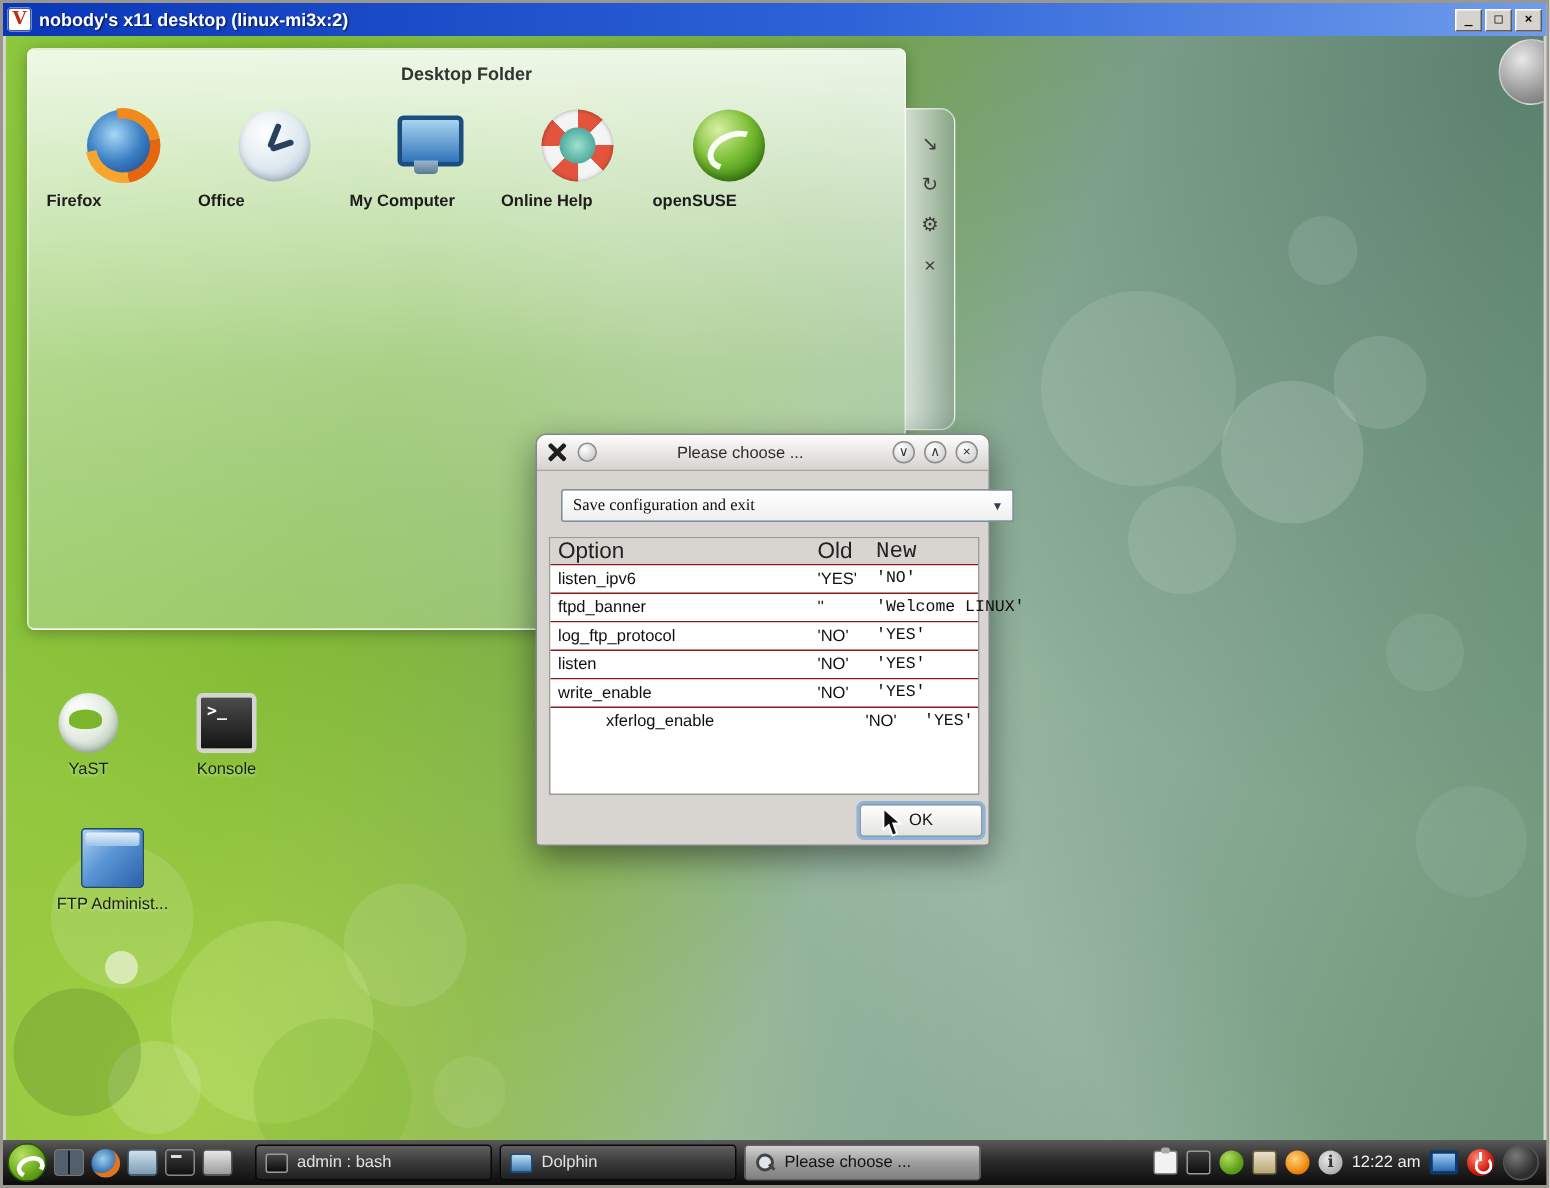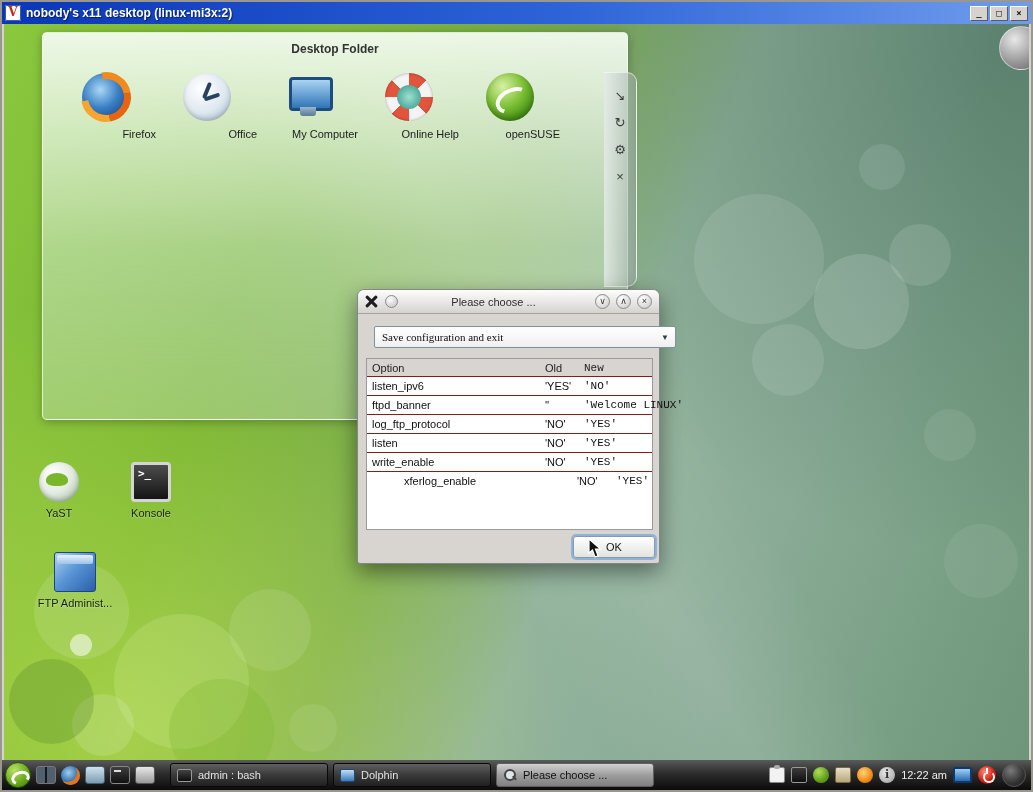--- a/index.html
+++ b/index.html
@@ -28,24 +28,24 @@
   .bokeh { position:absolute; border-radius:50%; pointer-events:none; }
 
   
   .cashew-top { position:absolute; right:-14px; top:2px; width:44px; height:44px; border-radius:50%;
     background:radial-gradient(circle at 35% 30%,#e8e8e8,#9a9a9a 55%,#606060); border:1px solid rgba(255,255,255,.5); }
 
   
   .folder { position:absolute; left:14px; top:8px; width:586px; height:388px; border-radius:5px;
     border:1px solid rgba(255,255,255,.7);
     background:linear-gradient(to bottom, rgba(243,251,240,.95), rgba(213,234,207,.55) 55%, rgba(201,227,196,.38));
-    box-shadow:0 2px 10px rgba(0,0,0,.28);margin-left:24px; }
+    box-shadow:0 2px 10px rgba(0,0,0,.28); }
   .folder-title { text-align:center; padding-top:9px; font-size:12px; font-weight:bold; color:#333; }
   .ficons { display:flex; padding:17px 0 0 12px; }
-  .ficon { width:101px; text-align:right; cursor:pointer; }
+  .ficon { width:101px; text-align:left; cursor:pointer;font-weight:bold; }
   .icn { width:48px; height:48px; margin:0 auto; position:relative; }
   .flabel { margin-top:7px; font-size:11px; color:#1c1c1c; }
 
   .i-firefox { border-radius:50%; background:radial-gradient(circle at 38% 35%,#a8d8f5,#3b7fc4 42%,#1c4c8c 75%); }
   .i-firefox:before { content:""; position:absolute; inset:-1px; border-radius:50%;
     border:7px solid transparent; border-top-color:#f08a1d; border-right-color:#e8650f; border-bottom-color:#f7a52e;
     transform:rotate(35deg); }
   .i-computer:before { content:""; position:absolute; left:5px; top:4px; width:38px; height:28px;
     background:linear-gradient(#a8d4f0,#2f74b8); border:3px solid #1d4d7e; border-radius:4px; }
   .i-computer:after { content:""; position:absolute; left:16px; top:34px; width:16px; height:9px;
@@ -98,21 +98,21 @@
     background:radial-gradient(circle at 35% 30%,#ffffff,#c6c6c6); border:1px solid #8d8d8d;
     font-size:9px; line-height:13px; text-align:center; color:#333; }
 
   .combo { position:absolute; left:16px; top:36px; width:302px; height:22px;
     background:linear-gradient(#ffffff,#eef0ee); border:1px solid #7f909d; border-radius:2px;
     font-size:11px; color:#0d0d0d; line-height:20px; padding:0 22px 0 7px; cursor:pointer;
     white-space:nowrap; overflow:hidden;font-family:Liberation Serif, serif; }
   .combo-arrow { position:absolute; right:6px; top:1px; font-size:8px; line-height:20px; color:#2e3e4e; }
 
   .vtable { position:absolute; left:8px; top:68px; width:287px; height:172px; background:#fff; border:1px solid #9a9a9a; }
-  .thead { height:18px; background:#d8d5d0; border-bottom:1px solid #8b1a1a; position:relative; font-size:11px; color:#222; }
+  .thead { height:18px; background:#d8d5d0; border-bottom:1px solid #8b1a1a; position:relative; font-size:15px; color:#222; }
   .trow { height:19px; border-bottom:1px solid #8b1a1a; position:relative; font-size:11px; color:#0f0f0f; background:#fff;text-align:right; }
   .c-opt,.c-old,.c-new { position:absolute; top:0; line-height:18px; white-space:nowrap; }
   .trow .c-opt,.trow .c-old,.trow .c-new { line-height:19px; }
   .c-opt { left:5px; } .c-old { left:178px; } .c-new { left:217px;font-family:Liberation Mono, monospace; }
 
   .okbtn { position:absolute; left:215px; top:246px; width:82px; height:22px;
     background:linear-gradient(#ffffff,#e3e3df); border:1px solid #8a98a8; border-radius:3px;
     font-size:11px; color:#161616; text-align:center; line-height:20px; cursor:pointer;
     box-shadow:0 0 0 2px rgba(90,158,226,.6); }
 

